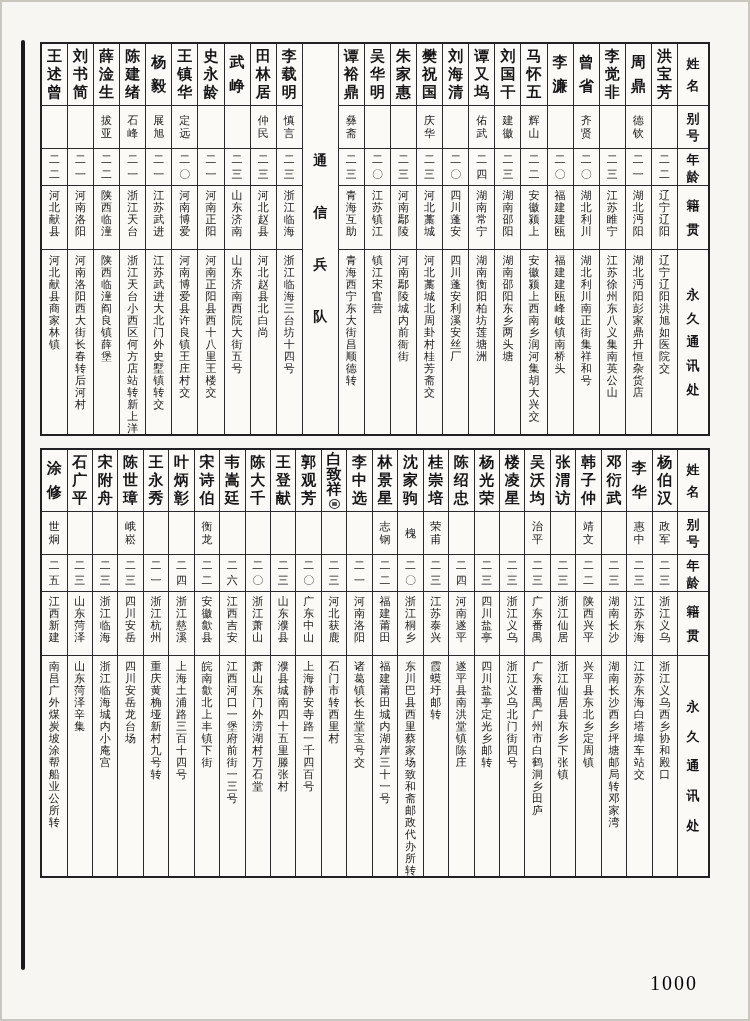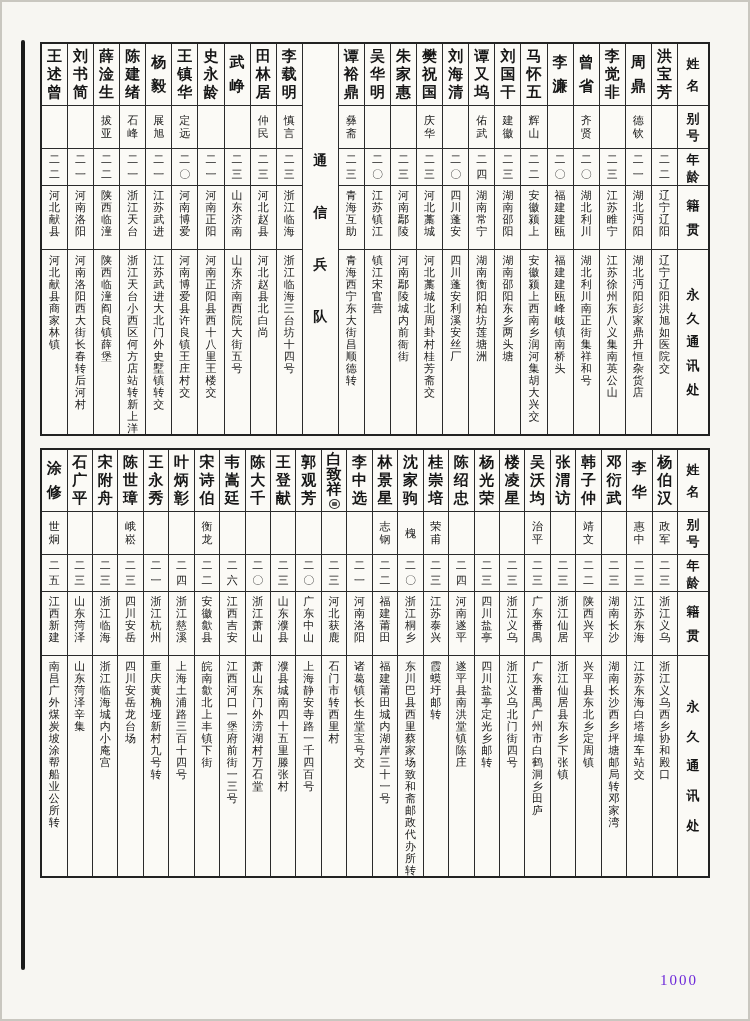--- a/index.html
+++ b/index.html
@@ -40,21 +40,21 @@
     flex:1 1 auto;border-bottom:none;display:flex;flex-direction:column;
     align-items:center;justify-content:center;gap:38px;font-size:14px;font-weight:700;
   }
   .char{display:block;line-height:1;text-align:center;}
   .mark-icon{
     display:block;width:9px;height:9px;border:1px solid #333;border-radius:50%;
     margin-top:2px;position:relative;
   }
   .mark-icon::after{content:"";position:absolute;left:2px;top:2px;right:2px;bottom:2px;background:#555;border-radius:1px;}
   .page-number{
-    position:absolute;right:52px;top:972px;font-size:15px;letter-spacing:2px;color:#6d28d9;
+    position:absolute;right:52px;top:972px;font-size:20px;letter-spacing:2px;color:#000000;
   }
 </style>
 </head>
 <body>
 
 <div class="scan-frame"></div>
 <div class="fold-bar"></div>
 
 <div class="sheet">
   <div class="grid">

